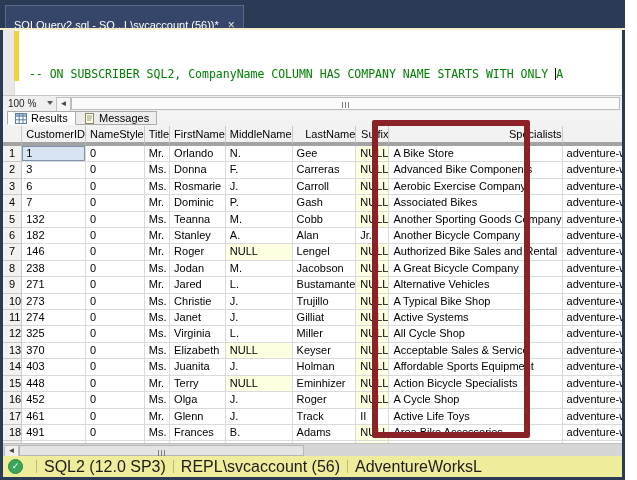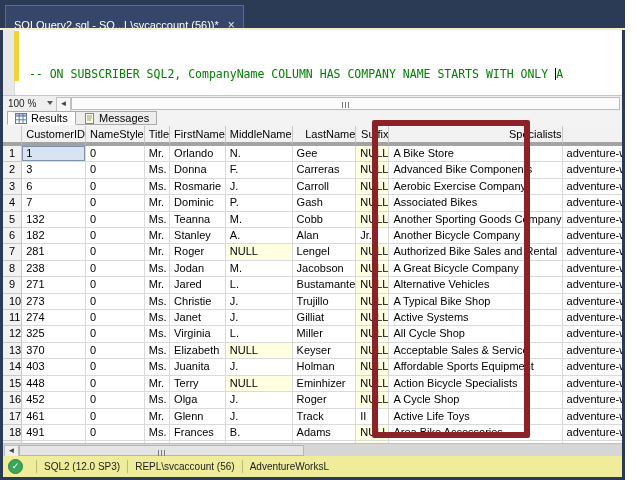--- a/index.html
+++ b/index.html
@@ -54,21 +54,21 @@
   .grid-hscroll{position:absolute;left:3px;top:443px;width:619px;height:13px;background:#D6D6D6;border-top:1px solid #C0C0C0;box-sizing:border-box;}
   .g-left{position:absolute;left:1px;top:1px;width:13px;height:11px;background:#EFEFEF;border:1px solid #BDBDBD;font-size:8px;line-height:10px;text-align:center;color:#444;}
   .g-thumb{position:absolute;left:16px;top:1px;width:285px;height:11px;background:#E4E4E4;border:1px solid #B5B5B5;box-sizing:border-box;}
 
   
   .statusbar{position:absolute;left:3px;top:456px;width:619px;height:21px;background:#EFEC9C;display:flex;align-items:center;overflow:hidden;}
   .check-circle{width:13px;height:13px;border-radius:50%;background:#3BA55C;border:1px solid #2E8549;color:#fff;font-size:9px;line-height:13px;text-align:center;margin:0 6px 0 5px;flex:0 0 auto;}
   .status-msg{font-size:11px;color:#1C1C1C;flex:1 1 auto;white-space:nowrap;}
   .status-right{display:flex;align-items:center;height:100%;flex:0 0 auto;white-space:nowrap;}
   .status-right .sep{width:1px;height:13px;background:#BDBA78;margin:0 7px;}
-  .status-right .item{font-size:10px;color:#1C1C1C;}
+  .status-right .item{font-size:16px;color:#1C1C1C;}
 
   
   .red-box{position:absolute;left:372px;top:120px;width:158px;height:318px;border:6px solid #8B2228;border-radius:2px;box-sizing:border-box;pointer-events:none;z-index:10;}
 </style>
 </head>
 <body>
 
 <div class="window">
 
   <div class="titlebar">
@@ -225,21 +225,21 @@
             <td>Mr.</td>
             <td>Stanley</td>
             <td>A.</td>
             <td>Alan</td>
             <td>Jr.</td>
             <td>Another Bicycle Company</td>
             <td>adventure-works\david8</td>
           </tr>
           <tr>
             <td class="rownum">7</td>
-            <td>281</td>
+            <td>146</td>
             <td>0</td>
             <td>Mr.</td>
             <td>Roger</td>
             <td class="null-cell">NULL</td>
             <td>Lengel</td>
             <td class="null-cell">NULL</td>
             <td>Authorized Bike Sales and Rental</td>
             <td>adventure-works\pamela0</td>
           </tr>
           <tr>

